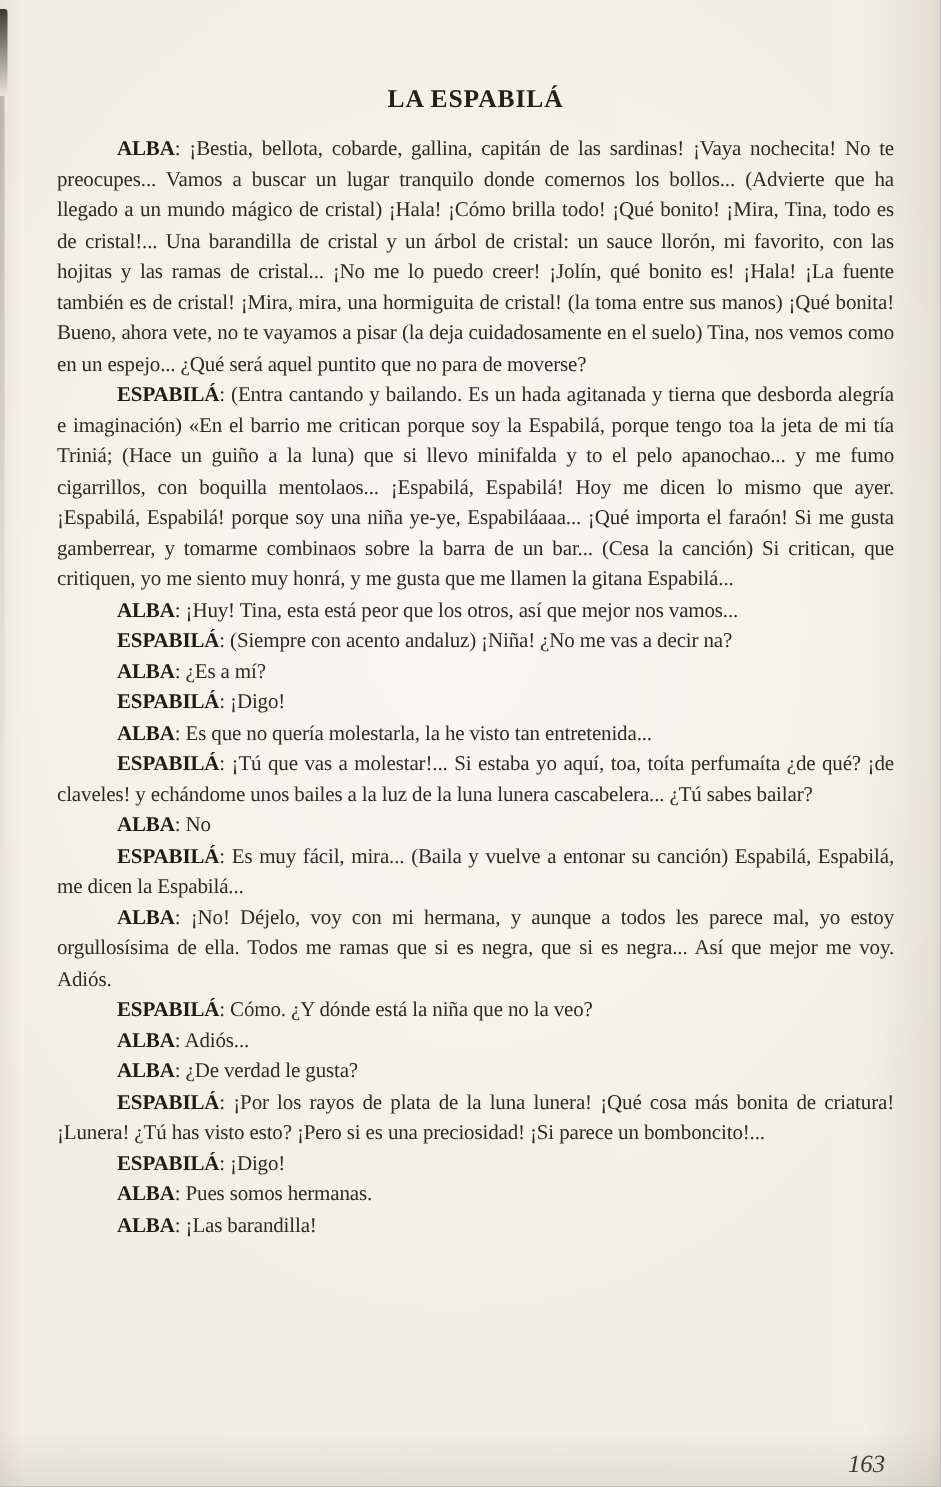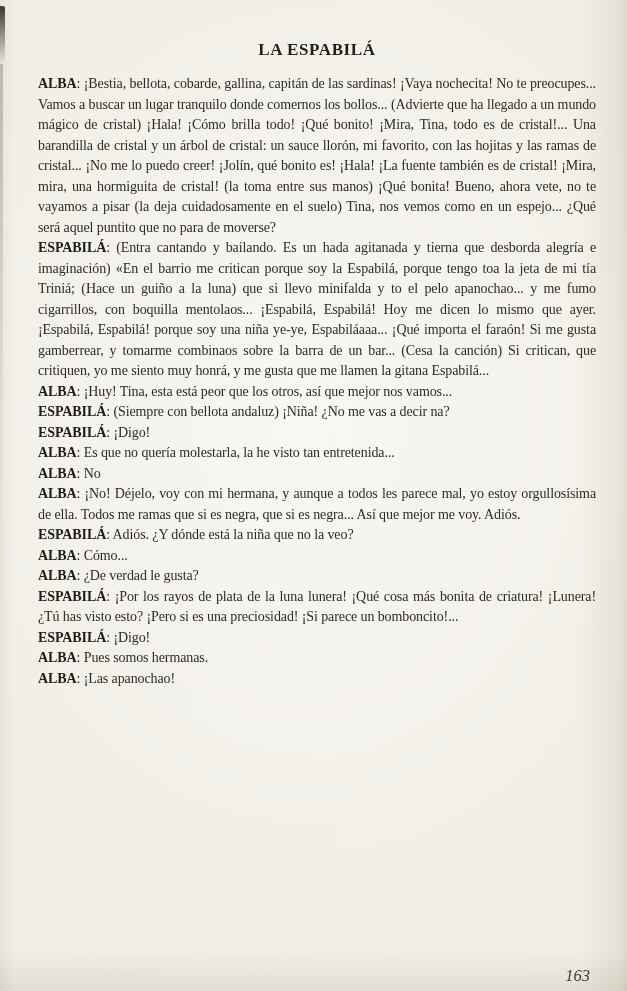--- a/index.html
+++ b/index.html
@@ -33,41 +33,42 @@
   .bottom-shade {
     position: absolute;
     left: 0; bottom: 0;
     width: 100%; height: 40px;
     background: linear-gradient(0deg, rgba(120,115,102,0.14), rgba(120,115,102,0));
   }
   .textblock {
     position: absolute;
     left: 38px;
     right: 31px;
-    top: 40px;
+    top: 56px;
   }
   h1.title {
     font-size: 17px;
     font-weight: bold;
     text-align: center;
     letter-spacing: 0.6px;
     margin: 0 0 14px 0;
     color: #23201b;
   }
   .para {
     margin: 0;
     font-size: 14px;
     line-height: 20.5px;
     letter-spacing: -0.1px;
     text-align: justify;
     text-justify: inter-word;
   }
   .para .speaker {
     font-weight: bold;
     color: #1f1c17;
+    margin-left: 40px;
   }
   .pagenum {
     position: absolute;
     right: 37px;
     top: 966px;
     font-style: italic;
     font-size: 16.5px;
     color: #3a362e;
   }
 </style>
@@ -77,31 +78,34 @@
 <div class="scan">
   <div class="edge-artifact"></div>
   <div class="edge-artifact-low"></div>
 
   <div class="textblock">
     <h1 class="title">LA ESPABILÁ</h1>
     <main id="dialogue">
         <p class="para"><b class="speaker">ALBA</b><span>: ¡Bestia, bellota, cobarde, gallina, capitán de las sardinas! ¡Vaya nochecita! No te preocupes... Vamos a buscar un lugar tranquilo donde comernos los bollos... (Advierte que ha llegado a un mundo mágico de cristal) ¡Hala! ¡Cómo brilla todo! ¡Qué bonito! ¡Mira, Tina, todo es de cristal!... Una barandilla de cristal y un árbol de cristal: un sauce llorón, mi favorito, con las hojitas y las ramas de cristal... ¡No me lo puedo creer! ¡Jolín, qué bonito es! ¡Hala! ¡La fuente también es de cristal! ¡Mira, mira, una hormiguita de cristal! (la toma entre sus manos) ¡Qué bonita! Bueno, ahora vete, no te vayamos a pisar (la deja cuidadosamente en el suelo) Tina, nos vemos como en un espejo... ¿Qué será aquel puntito que no para de moverse?</span></p>
         <p class="para"><b class="speaker">ESPABILÁ</b><span>: (Entra cantando y bailando. Es un hada agitanada y tierna que desborda alegría e imaginación) «En el barrio me critican porque soy la Espabilá, porque tengo toa la jeta de mi tía Triniá; (Hace un guiño a la luna) que si llevo minifalda y to el pelo apanochao... y me fumo cigarrillos, con boquilla mentolaos... ¡Espabilá, Espabilá! Hoy me dicen lo mismo que ayer. ¡Espabilá, Espabilá! porque soy una niña ye-ye, Espabiláaaa... ¡Qué importa el faraón! Si me gusta gamberrear, y tomarme combinaos sobre la barra de un bar... (Cesa la canción) Si critican, que critiquen, yo me siento muy honrá, y me gusta que me llamen la gitana Espabilá...</span></p>
         <p class="para"><b class="speaker">ALBA</b><span>: ¡Huy! Tina, esta está peor que los otros, así que mejor nos vamos...</span></p>
-        <p class="para"><b class="speaker">ESPABILÁ</b><span>: (Siempre con bellota andaluz) ¡Niña! ¿No me vas a decir na?</span></p>
+        <p class="para"><b class="speaker">ESPABILÁ</b><span>: (Siempre con acento andaluz) ¡Niña! ¿No me vas a decir na?</span></p>
+        <p class="para"><b class="speaker">ALBA</b><span>: ¿Es a mí?</span></p>
         <p class="para"><b class="speaker">ESPABILÁ</b><span>: ¡Digo!</span></p>
         <p class="para"><b class="speaker">ALBA</b><span>: Es que no quería molestarla, la he visto tan entretenida...</span></p>
+        <p class="para"><b class="speaker">ESPABILÁ</b><span>: ¡Tú que vas a molestar!... Si estaba yo aquí, toa, toíta perfumaíta ¿de qué? ¡de claveles! y echándome unos bailes a la luz de la luna lunera cascabelera... ¿Tú sabes bailar?</span></p>
         <p class="para"><b class="speaker">ALBA</b><span>: No</span></p>
+        <p class="para"><b class="speaker">ESPABILÁ</b><span>: Es muy fácil, mira... (Baila y vuelve a entonar su canción) Espabilá, Espabilá, me dicen la Espabilá...</span></p>
         <p class="para"><b class="speaker">ALBA</b><span>: ¡No! Déjelo, voy con mi hermana, y aunque a todos les parece mal, yo estoy orgullosísima de ella. Todos me ramas que si es negra, que si es negra... Así que mejor me voy. Adiós.</span></p>
-        <p class="para"><b class="speaker">ESPABILÁ</b><span>: Adiós. ¿Y dónde está la niña que no la veo?</span></p>
-        <p class="para"><b class="speaker">ALBA</b><span>: Cómo...</span></p>
+        <p class="para"><b class="speaker">ESPABILÁ</b><span>: Cómo. ¿Y dónde está la niña que no la veo?</span></p>
+        <p class="para"><b class="speaker">ALBA</b><span>: Adiós...</span></p>
         <p class="para"><b class="speaker">ALBA</b><span>: ¿De verdad le gusta?</span></p>
         <p class="para"><b class="speaker">ESPABILÁ</b><span>: ¡Por los rayos de plata de la luna lunera! ¡Qué cosa más bonita de criatura! ¡Lunera! ¿Tú has visto esto? ¡Pero si es una preciosidad! ¡Si parece un bomboncito!...</span></p>
         <p class="para"><b class="speaker">ESPABILÁ</b><span>: ¡Digo!</span></p>
         <p class="para"><b class="speaker">ALBA</b><span>: Pues somos hermanas.</span></p>
-        <p class="para"><b class="speaker">ALBA</b><span>: ¡Las apanochao!</span></p>
+        <p class="para"><b class="speaker">ALBA</b><span>: ¡Las barandilla!</span></p>
       </main>
   </div>
 
   <div class="pagenum">163</div>
 
   <div class="bottom-shade"></div>
 </div>
 
 </body></html>

